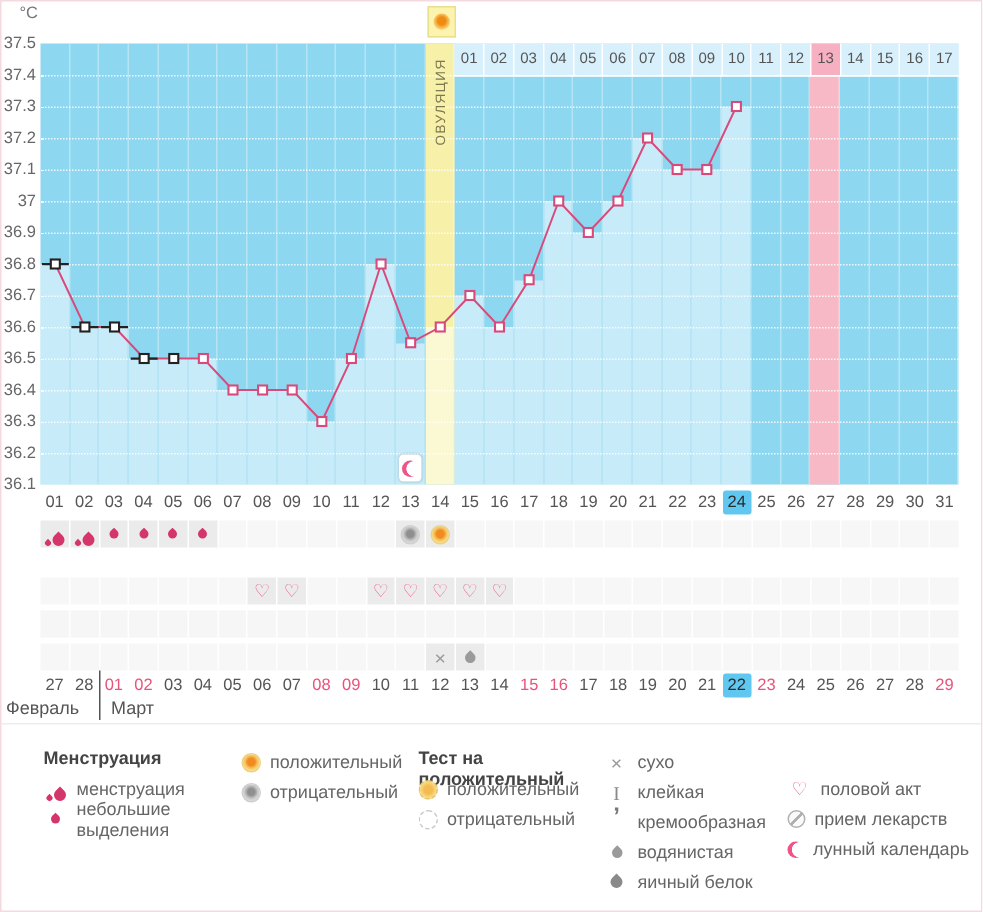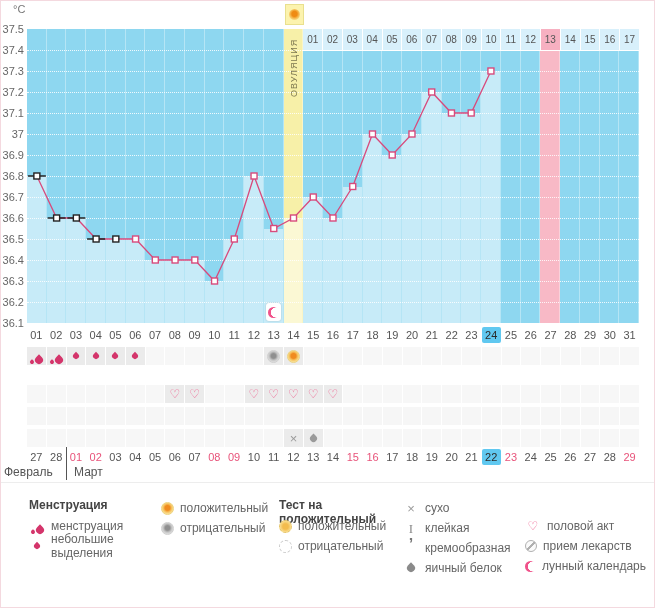--- a/index.html
+++ b/index.html
@@ -519,20 +519,26 @@
         </div>
         <div class="leg-item">
           <span class="ic ic-sticky">I</span>
           <span class="leg-t">клейкая</span>
         </div>
         <div class="leg-item">
           <span class="ic ic-creamy">’</span>
           <span class="leg-t">кремообразная</span>
         </div>
         <div class="leg-item">
+          <span class="ic ic-watery">
+            <i class="dp gray"></i>
+          </span>
+          <span class="leg-t">водянистая</span>
+        </div>
+        <div class="leg-item">
           <span class="ic ic-eggwhite">
             <i class="dp dgray"></i>
           </span>
           <span class="leg-t">яичный белок</span>
         </div>
       </div>
       <div class="leg-col" style="width: 150px;">
         <div class="leg-h"></div>
         <div class="leg-item">
           <span class="ic ic-heart">♡</span>

